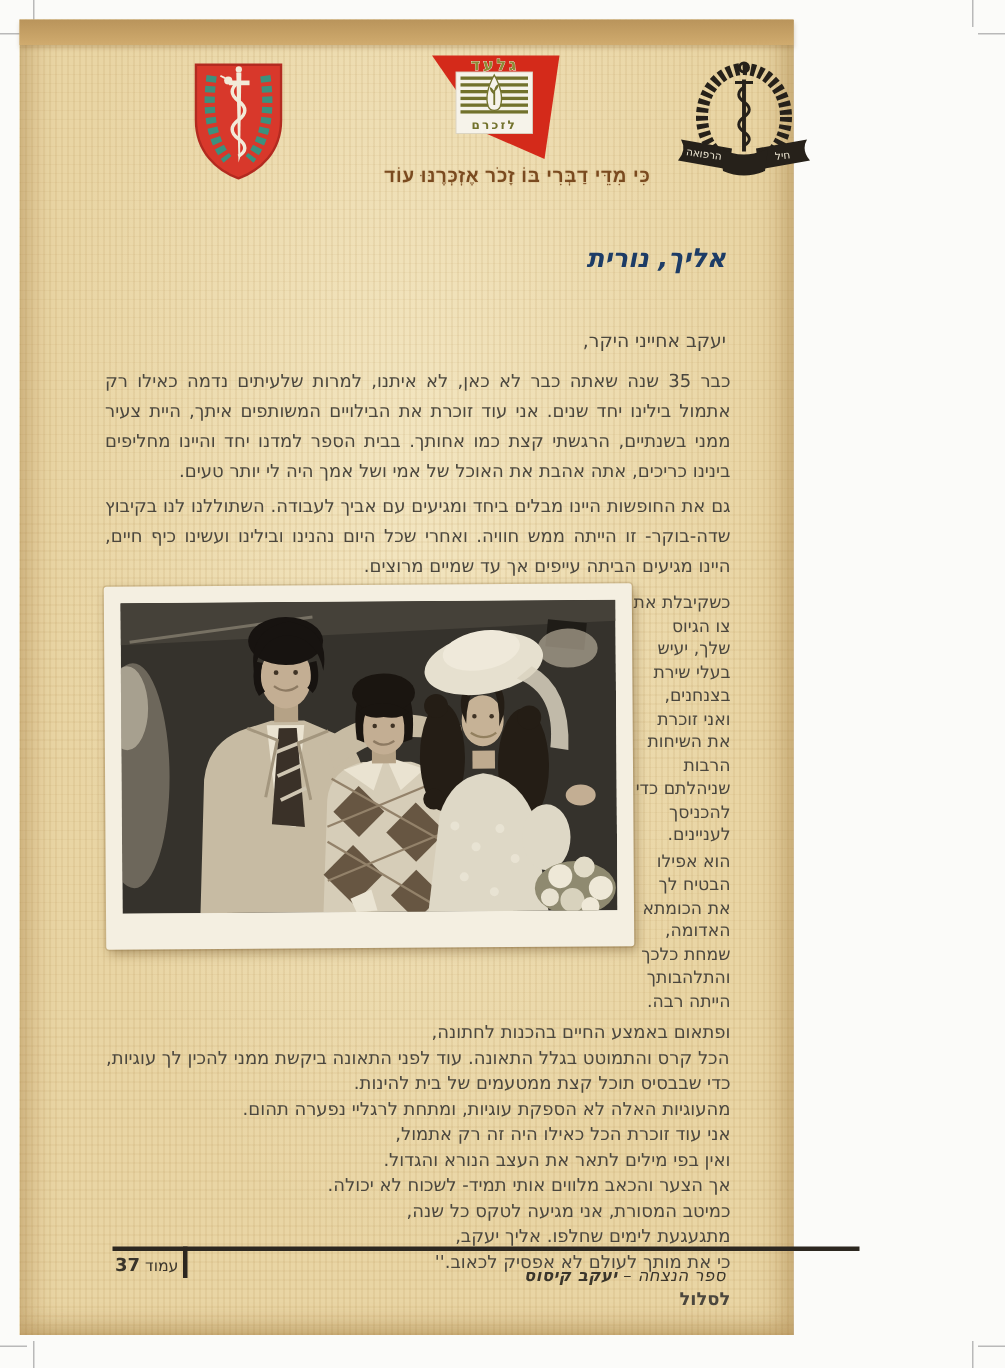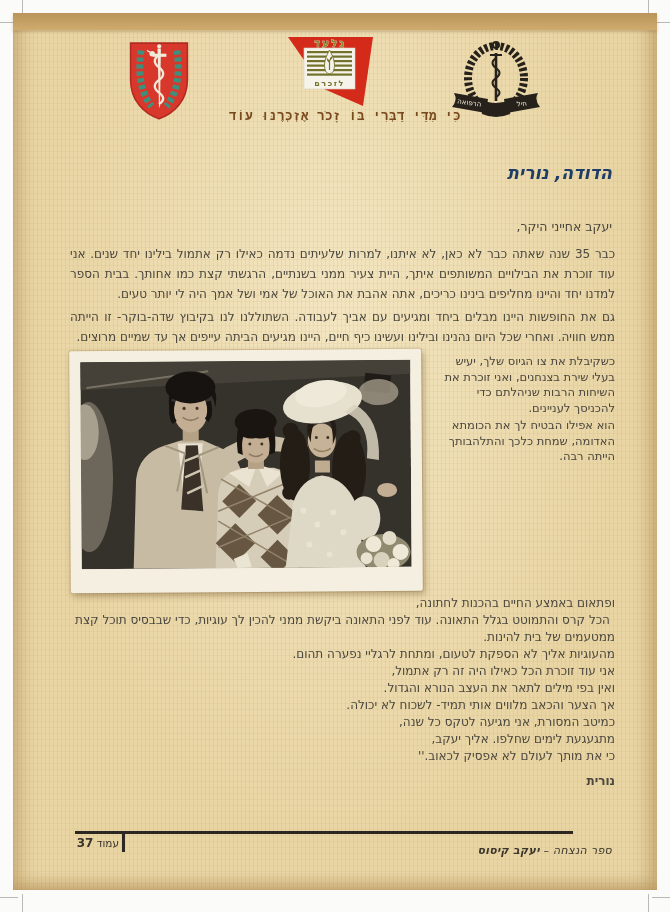--- a/index.html
+++ b/index.html
@@ -4,21 +4,21 @@
 <style>
   html,body{margin:0;padding:0;}
   body{
     width:670px;height:912px;position:relative;background:#fbfbf9;
     font-family:"DejaVu Sans",sans-serif;overflow:hidden;
   }
   
   .crop{position:absolute;background:#b9b9b9;}
   
   .parchment{
-    position:absolute;left:13px;top:13px;width:644px;height:877px;
+    position:absolute;left:13px;top:13px;width:516px;height:877px;
     background-color:#e9d5a4;
     background-image:
       repeating-linear-gradient(90deg, rgba(165,125,60,.10) 0 1px, rgba(255,255,255,0) 1px 4px),
       repeating-linear-gradient(0deg, rgba(165,125,60,.07) 0 1px, rgba(255,255,255,0) 1px 6px),
       radial-gradient(ellipse at 50% 35%, rgba(255,250,228,.45), rgba(255,250,228,0) 65%);
     box-shadow: inset -10px 0 16px rgba(145,100,40,.28),
                 inset 10px 0 16px rgba(145,100,40,.22),
                 inset 0 -8px 14px rgba(145,100,40,.18);
   }
   .topband{
@@ -27,21 +27,21 @@
     box-shadow:0 2px 3px rgba(120,80,30,.25);
   }
   
   .emblem{position:absolute;}
   .emblem-shield{left:114px;top:27px;}
   .emblem-flag{left:255px;top:21px;}
   .emblem-badge{left:437px;top:26px;}
   
   .verse{
     position:absolute;left:147px;top:97px;width:370px;text-align:center;
-    font-family:Liberation Mono, monospace;font-weight:bold;font-size:12.5px;
+    font-family:Liberation Sans, sans-serif;font-weight:bold;font-size:12.5px;
     color:#7a4a1f;direction:rtl;letter-spacing:.5px;
     text-shadow:0 0 1px rgba(122,74,31,.25);
   }
   
   .title{
     position:absolute;top:150px;right:45px;direction:rtl;
     font-size:17.5px;font-weight:bold;font-style:italic;color:#1d3c66;
   }
   .greeting{
     position:absolute;top:206px;right:45px;direction:rtl;
@@ -137,21 +137,21 @@
       <path d="M4,54 L38,60 L36,74 L2,68 Q8,61 4,54 Z" fill="#26211a"></path>
       <path d="M88,54 L54,60 L56,74 L90,68 Q84,61 88,54 Z" fill="#26211a"></path>
       <path d="M30,60 Q46,68 62,60 L60,75 Q46,81 32,75 Z" fill="#26211a"></path>
       <text x="72" y="67" text-anchor="middle" font-family="DejaVu Sans, sans-serif" font-size="7" fill="#efe8d4" transform="rotate(-7 72 67)">חיל</text>
       <text x="19" y="66" text-anchor="middle" font-family="DejaVu Sans, sans-serif" font-size="7" fill="#efe8d4" transform="rotate(8 19 66)">הרפואה</text>
     </svg>
   </div>
 
   <div class="verse">כִּי מִדֵּי דַבְּרִי בּוֹ זָכֹר אֶזְכְּרֶנּוּ עוֹד</div>
 
-  <div class="title">הדודה, נורית</div>
+  <div class="title">אליך, נורית</div>
   <div class="greeting">יעקב אחייני היקר,</div>
 
   <div class="bodyflow">
     <div>
 
     <p>כבר 35 שנה שאתה כבר לא כאן, לא איתנו, למרות שלעיתים נדמה כאילו רק אתמול בילינו יחד שנים. אני עוד זוכרת את הבילויים המשותפים איתך, היית צעיר ממני בשנתיים, הרגשתי קצת כמו אחותך. בבית הספר למדנו יחד והיינו מחליפים בינינו כריכים, אתה אהבת את האוכל של אמי ושל אמך היה לי יותר טעים.</p>
         <p>גם את החופשות היינו מבלים ביחד ומגיעים עם אביך לעבודה. השתוללנו לנו בקיבוץ שדה-בוקר- זו הייתה ממש חוויה. ואחרי שכל היום נהנינו ובילינו ועשינו כיף חיים, היינו מגיעים הביתה עייפים אך עד שמיים מרוצים.</p>
       </div>
 
     <div class="photorow">
@@ -262,29 +262,29 @@
               <circle cx="312" cy="204" r="6" fill="#efe9d8"></circle>
           </g>
         </svg>
       </div>
     </div>
 
     <div class="bottomlines">
 
     <p>ופתאום באמצע החיים בהכנות לחתונה,</p>
         <p>הכל קרס והתמוטט בגלל התאונה. עוד לפני התאונה ביקשת ממני להכין לך עוגיות, כדי שבבסיס תוכל קצת ממטעמים של בית להינות.</p>
-        <p>מהעוגיות אליך לא הספקת לטעום, ומתחת לרגליי נפערה תהום.</p>
+        <p>מהעוגיות האלה לא הספקת עוגיות, ומתחת לרגליי נפערה תהום.</p>
         <p>אני עוד זוכרת הכל כאילו היה זה רק אתמול,</p>
         <p>ואין בפי מילים לתאר את העצב הנורא והגדול.</p>
         <p>אך הצער והכאב מלווים אותי תמיד- לשכוח לא יכולה.</p>
         <p>כמיטב המסורת, אני מגיעה לטקס כל שנה,</p>
         <p>מתגעגעת לימים שחלפו. אליך יעקב,</p>
         <p>כי את מותך לעולם לא אפסיק לכאוב.''</p>
       </div>
-    <p class="signature">נורית</p>
+    <p class="signature">לסלול</p>
   </div>
 
   <div class="footer-rule"></div>
   <div class="footer-tick"></div>
   <div class="pageno">
     <span>עמוד</span>&nbsp;<b>37</b>
   </div>
   <div class="bookline">
     <span>ספר הנצחה</span>
     <span>–</span>

